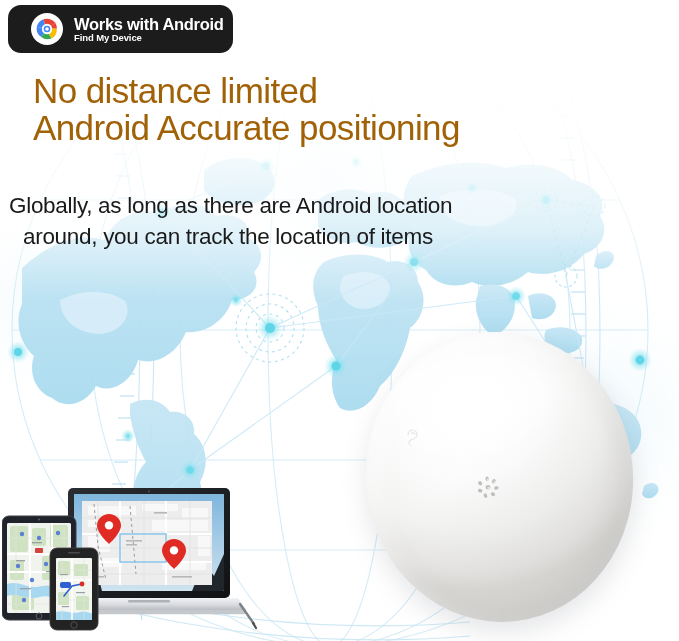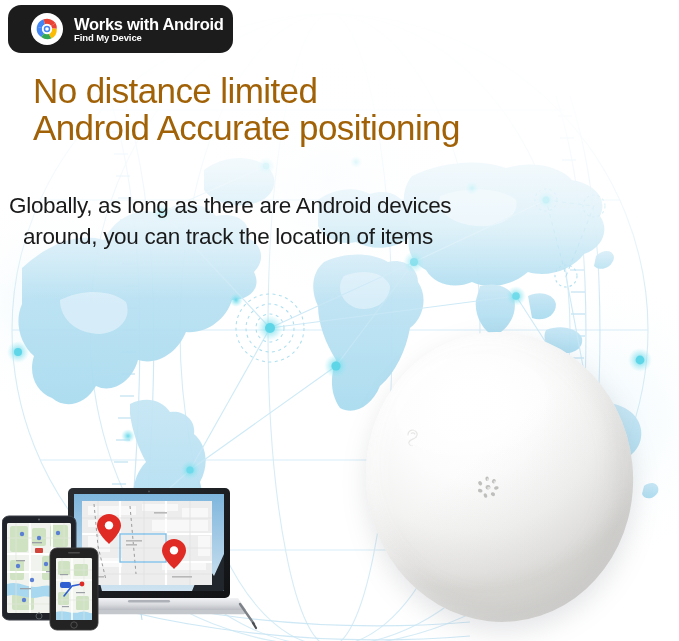--- a/index.html
+++ b/index.html
@@ -429,21 +429,21 @@
       <span class="badge-sub" style="display:block;">Find My Device</span>
     </span>
   </div>
 
   <div class="headline">
     <div class="h-line">No distance limited</div>
     <div class="h-line">Android Accurate positioning</div>
   </div>
 
   <div class="subcopy">
-    <div class="s-line">Globally, as long as there are Android devices</div>
+    <div class="s-line">Globally, as long as there are Android location</div>
     <div class="s-line indent">around, you can track the location of items</div>
   </div>
 
   <div class="tracker">
     <div class="tracker-body"></div>
     <div class="tracker-rim"></div>
     <div class="tracker-gloss"></div>
 
     <span class="emboss">
       <svg width="26" height="26" viewBox="0 0 26 26" xmlns="http://www.w3.org/2000/svg">

